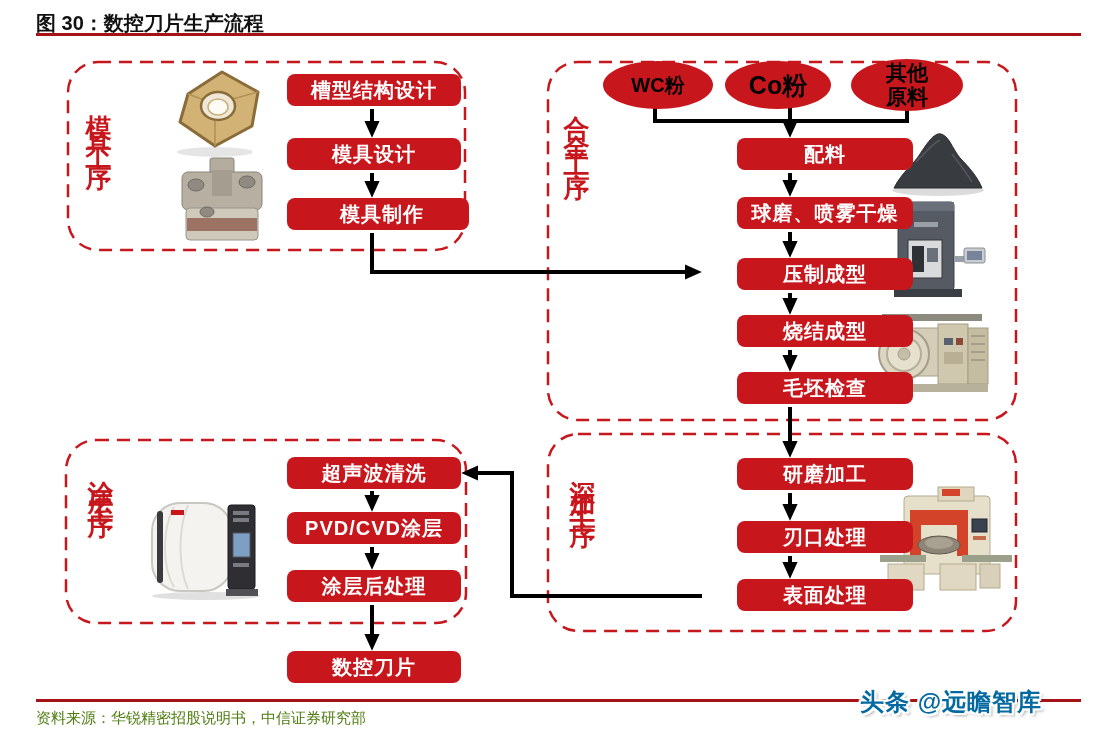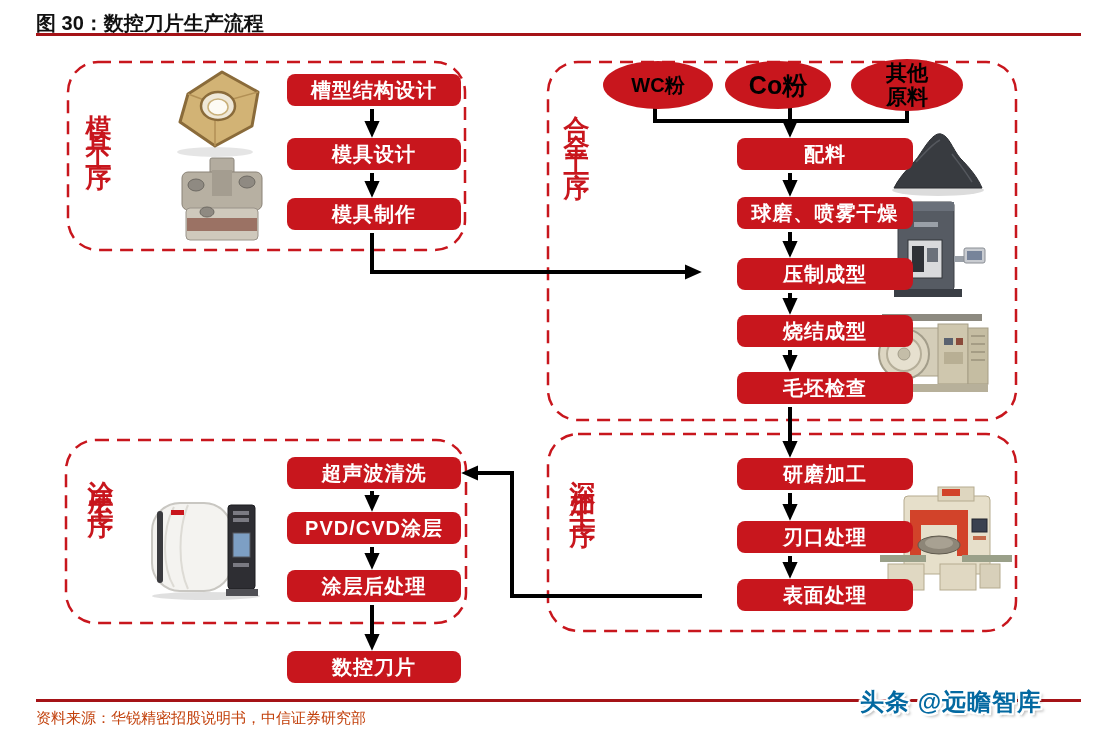--- a/index.html
+++ b/index.html
@@ -2,21 +2,21 @@
 <html><head>
 <meta charset="utf-8">
 <style>
   html,body{margin:0;padding:0;background:#fff;}
   .canvas{position:relative;width:1115px;height:742px;background:#ffffff;overflow:hidden;
           font-family:"Liberation Sans","DejaVu Sans",sans-serif;}
   .title{position:absolute;left:36px;top:10px;font-size:20px;font-weight:bold;color:#111;white-space:nowrap;}
   .rule{position:absolute;height:3px;background:#a51317;}
   .rule.top{left:36px;top:33px;width:1045px;}
   .rule.bottom{left:36px;top:699px;width:1045px;}
-  .source{position:absolute;left:36px;top:709px;font-size:15px;color:#c2410c;white-space:nowrap;}
+  .source{position:absolute;left:36px;top:709px;font-size:15px;color:#4d7c0f;white-space:nowrap;}
   .watermark{position:absolute;left:860px;top:686px;font-size:24px;font-weight:bold;color:#0369a1;
              letter-spacing:1px;white-space:nowrap;
              text-shadow:2px 0 0 #fff,-2px 0 0 #fff,0 2px 0 #fff,0 -2px 0 #fff,
                          2px 2px 0 #fff,-2px -2px 0 #fff,2px -2px 0 #fff,-2px 2px 0 #fff,
                          3px 3px 3px rgba(0,0,0,.35);}
   .overlay{position:absolute;left:0;top:0;z-index:1;}
   .photo{position:absolute;z-index:2;}
   .glabel{position:absolute;z-index:3;color:#c8161d;font-weight:bold;font-size:26px;
           writing-mode:vertical-rl;text-orientation:upright;line-height:1;}
   .step{position:absolute;z-index:3;background:#c8161d;color:#fff;font-weight:bold;font-size:20px;
@@ -160,21 +160,21 @@
   <div class="glabel" style="left:88px;top:460px;letter-spacing:10px;">涂层工序</div>
 
   <div class="oval" style="left:603px;top:61px;width:110px;height:48px;font-size:20px;">WC粉</div>
   <div class="oval" style="left:725px;top:61px;width:106px;height:48px;font-size:25px;">Co粉</div>
   <div class="oval" style="left:851px;top:59px;width:112px;height:52px;font-size:21px;">
     <div style="width:42px;word-break:break-all;">其他原料</div>
   </div>
 
   <div class="step col-l" style="top:74px;">槽型结构设计</div>
   <div class="step col-l" style="top:138px;">模具设计</div>
-  <div class="step col-l" style="top:198px;">模具制作</div>
+  <div class="step col-l" style="top:198px;padding-left:8px;">模具制作</div>
 
   <div class="step col-r" style="top:138px;">配料</div>
   <div class="step col-r" style="top:258px;">压制成型</div>
   <div class="step col-r" style="top:197px;">球磨、喷雾干燥</div>
   <div class="step col-r" style="top:315px;">烧结成型</div>
   <div class="step col-r" style="top:372px;text-align:center;">毛坯检查</div>
 
   <div class="step col-r" style="top:458px;text-align:right;">研磨加工</div>
   <div class="step col-r" style="top:521px;">刃口处理</div>
   <div class="step col-r" style="top:579px;">表面处理</div>

